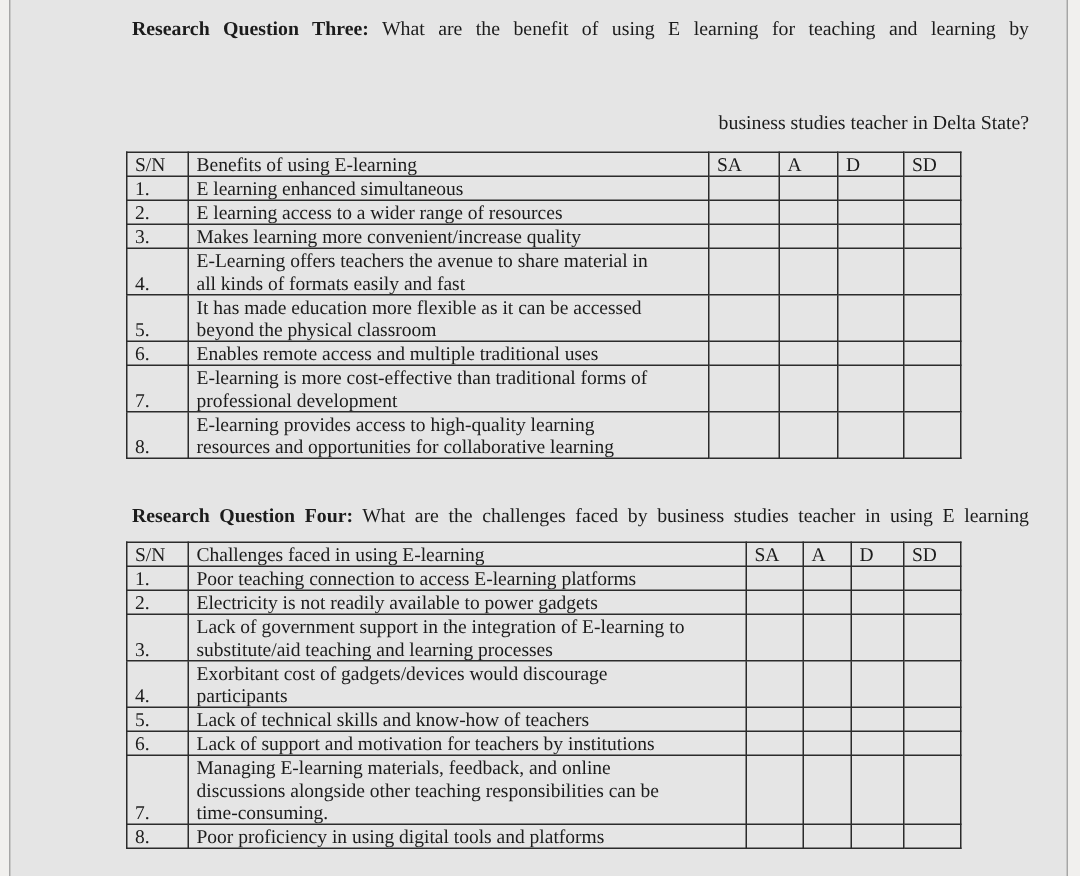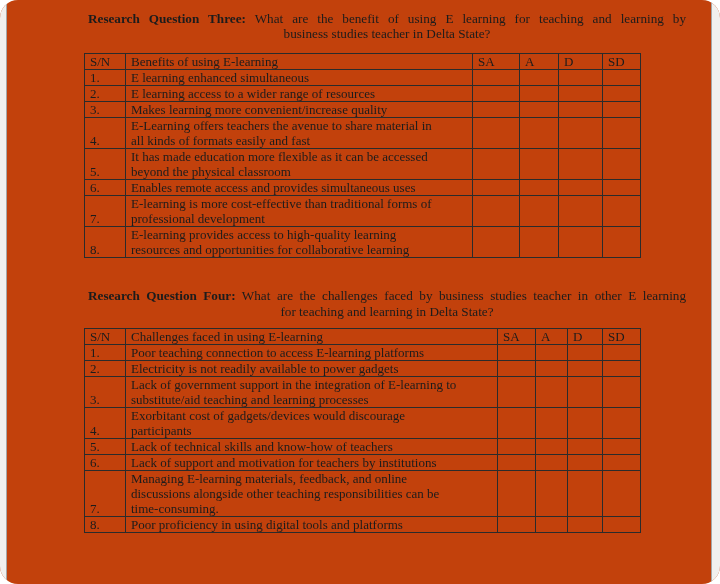--- a/index.html
+++ b/index.html
@@ -4,23 +4,22 @@
 <style>
   html, body { margin: 0; padding: 0; }
   body {
     font-family: "Liberation Serif", serif;
     background: #ffffff;
   }
   .canvas {
     position: relative;
     width: 720px;
     height: 584px;
-    background: #c2410c;
+    background: #e5e5e5;
     overflow: hidden;
-    border-radius: 18px;
   }
   .gutter {
     position: absolute;
     top: 0;
     height: 100%;
     background: #f1f0ee;
   }
   .gutter-left  { left: 0;  width: 6px; border-right: 1px solid #a6a6a6; }
   .gutter-right { right: 0; width: 8px; border-left: 1px solid #a6a6a6; }
   .content {
@@ -33,21 +32,21 @@
     width: 598px;
     margin-left: 4px;
     font-size: 13.2px;
     line-height: 15.2px;
   }
   .rq-label { font-weight: bold; }
   .rq-line1 {
     text-align: justify;
     text-align-last: justify;
   }
-  .rq-line2 { text-align: center; }
+  .rq-line2 { text-align: right; margin-top: 48px; }
   .heading-rq4 { margin-top: 30px; }
   .survey-table {
     border-collapse: collapse;
     table-layout: fixed;
     width: 557px;
     font-size: 13px;
     color: #1c1c1c;
   }
   .survey-table.t1 { margin-top: 12px; }
   .survey-table.t2 { margin-top: 9px; }
@@ -147,21 +146,21 @@
           <td>5.</td>
           <td class="desc">It has made education more flexible as it can be accessed
 beyond the physical classroom</td>
           <td></td>
             <td></td>
             <td></td>
             <td></td>
         </tr>
         <tr>
           <td>6.</td>
-          <td class="desc">Enables remote access and provides simultaneous uses</td>
+          <td class="desc">Enables remote access and multiple traditional uses</td>
           <td></td>
             <td></td>
             <td></td>
             <td></td>
         </tr>
         <tr>
           <td>7.</td>
           <td class="desc">E-learning is more cost-effective than traditional forms of
 professional development</td>
           <td></td>
@@ -175,22 +174,21 @@
 resources and opportunities for collaborative learning</td>
           <td></td>
             <td></td>
             <td></td>
             <td></td>
         </tr>
       </tbody>
     </table>
 
     <div class="rq-heading heading-rq4">
-      <div class="rq-line1"><span class="rq-label">Research Question Four:</span> <span>What are the challenges faced by business studies teacher in other E learning</span></div>
-      <div class="rq-line2">for teaching and learning in Delta State?</div>
+      <div class="rq-line1"><span class="rq-label">Research Question Four:</span> <span>What are the challenges faced by business studies teacher in using E learning</span></div>
     </div>
 
     <table class="survey-table t2">
       <colgroup>
         <col class="c-sn">
           <col class="c-desc">
           <col class="c-sa">
           <col class="c-a">
           <col class="c-d">
           <col class="c-sd">

